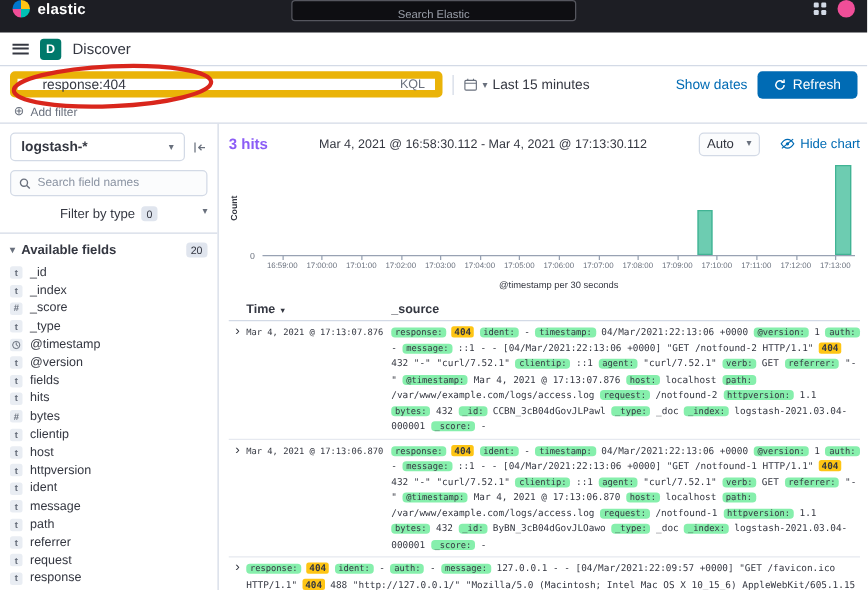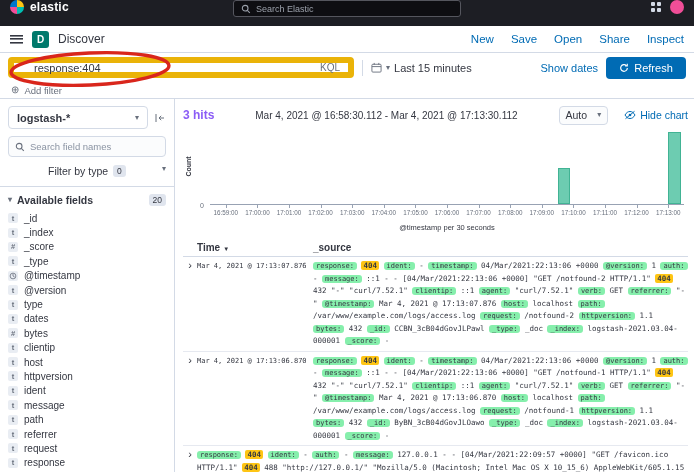--- a/index.html
+++ b/index.html
@@ -4,21 +4,21 @@
 <style>
   html,body{margin:0;padding:0;background:#fff;}
   .screen{width:694px;height:472px;position:relative;overflow:hidden;background:#fff;
     font-family:"Liberation Sans",sans-serif;color:#343741;}
   
   .topbar{height:26px;background:#1D1E24;display:flex;align-items:flex-start;padding:0 10px;position:relative;box-sizing:border-box;}
   .logo{width:14px;height:14px;border-radius:50%;
     background:conic-gradient(#FEC514 0 90deg,#00BFB3 90deg 180deg,#F04E98 180deg 270deg,#0077CC 270deg);}
   .brand-text{color:#fff;font-size:12px;font-weight:bold;margin-left:6px;letter-spacing:.2px;}
   .global-search{position:absolute;left:50%;transform:translateX(-50%);width:212px;height:15px;background:#0E0E12;
-    border:1px solid #55565E;border-radius:3px;display:flex;align-items:center;gap:5px;padding:0 7px;color:#9BA0AA;}
+    border:1px solid #55565E;border-radius:3px;display:flex;align-items:center;gap:5px;padding:0 7px;color:#9BA0AA;flex-direction:column;}
   .gs-ph{font-size:9px;}
   .top-right{margin-left:auto;display:flex;align-items:center;gap:9px;}
   .apps-icon{display:grid;grid-template-columns:4px 4px;grid-gap:2px;}
   .apps-icon i{width:4px;height:4px;background:#D3DAE6;border-radius:1px;display:block;}
   .avatar{width:14px;height:14px;border-radius:50%;background:#F04E98;}
   
   .navbar{height:27px;border-bottom:1px solid #D3DAE6;display:flex;align-items:center;gap:9px;padding:0 10px;box-sizing:border-box;}
   .hamburger{width:13px;height:9px;background:
     linear-gradient(#343741 0 0) top/13px 1.6px no-repeat,
     linear-gradient(#343741 0 0) center/13px 1.6px no-repeat,
@@ -128,27 +128,20 @@
           <i></i>
         </span>
       <span class="avatar"></span>
     </div>
   </header>
 
   <nav class="navbar">
     <span class="hamburger"></span>
     <span class="app-badge">D</span>
     <span class="page-title">Discover</span>
-    <div class="nav-actions">
-        <span class="nav-link">New</span>
-        <span class="nav-link">Save</span>
-        <span class="nav-link">Open</span>
-        <span class="nav-link">Share</span>
-        <span class="nav-link">Inspect</span>
-      </div>
   </nav>
 
   <div class="querybar">
     <div class="query-input">
       <span class="query-text">response:404</span>
       <span class="kql">KQL</span>
     </div>
     <span class="vdiv"></span>
     <div class="datepicker">
       <svg width="11" height="11" viewBox="0 0 12 12">
@@ -234,25 +227,25 @@
               </svg>
             </span>
             <span class="fname">@timestamp</span>
           </div>
           <div class="field-item">
             <span class="ficon">t</span>
             <span class="fname">@version</span>
           </div>
           <div class="field-item">
             <span class="ficon">t</span>
-            <span class="fname">type</span>
-          </div>
-          <div class="field-item">
-            <span class="ficon">t</span>
-            <span class="fname">dates</span>
+            <span class="fname">fields</span>
+          </div>
+          <div class="field-item">
+            <span class="ficon">t</span>
+            <span class="fname">hits</span>
           </div>
           <div class="field-item">
             <span class="ficon">#</span>
             <span class="fname">bytes</span>
           </div>
           <div class="field-item">
             <span class="ficon">t</span>
             <span class="fname">clientip</span>
           </div>
           <div class="field-item">

